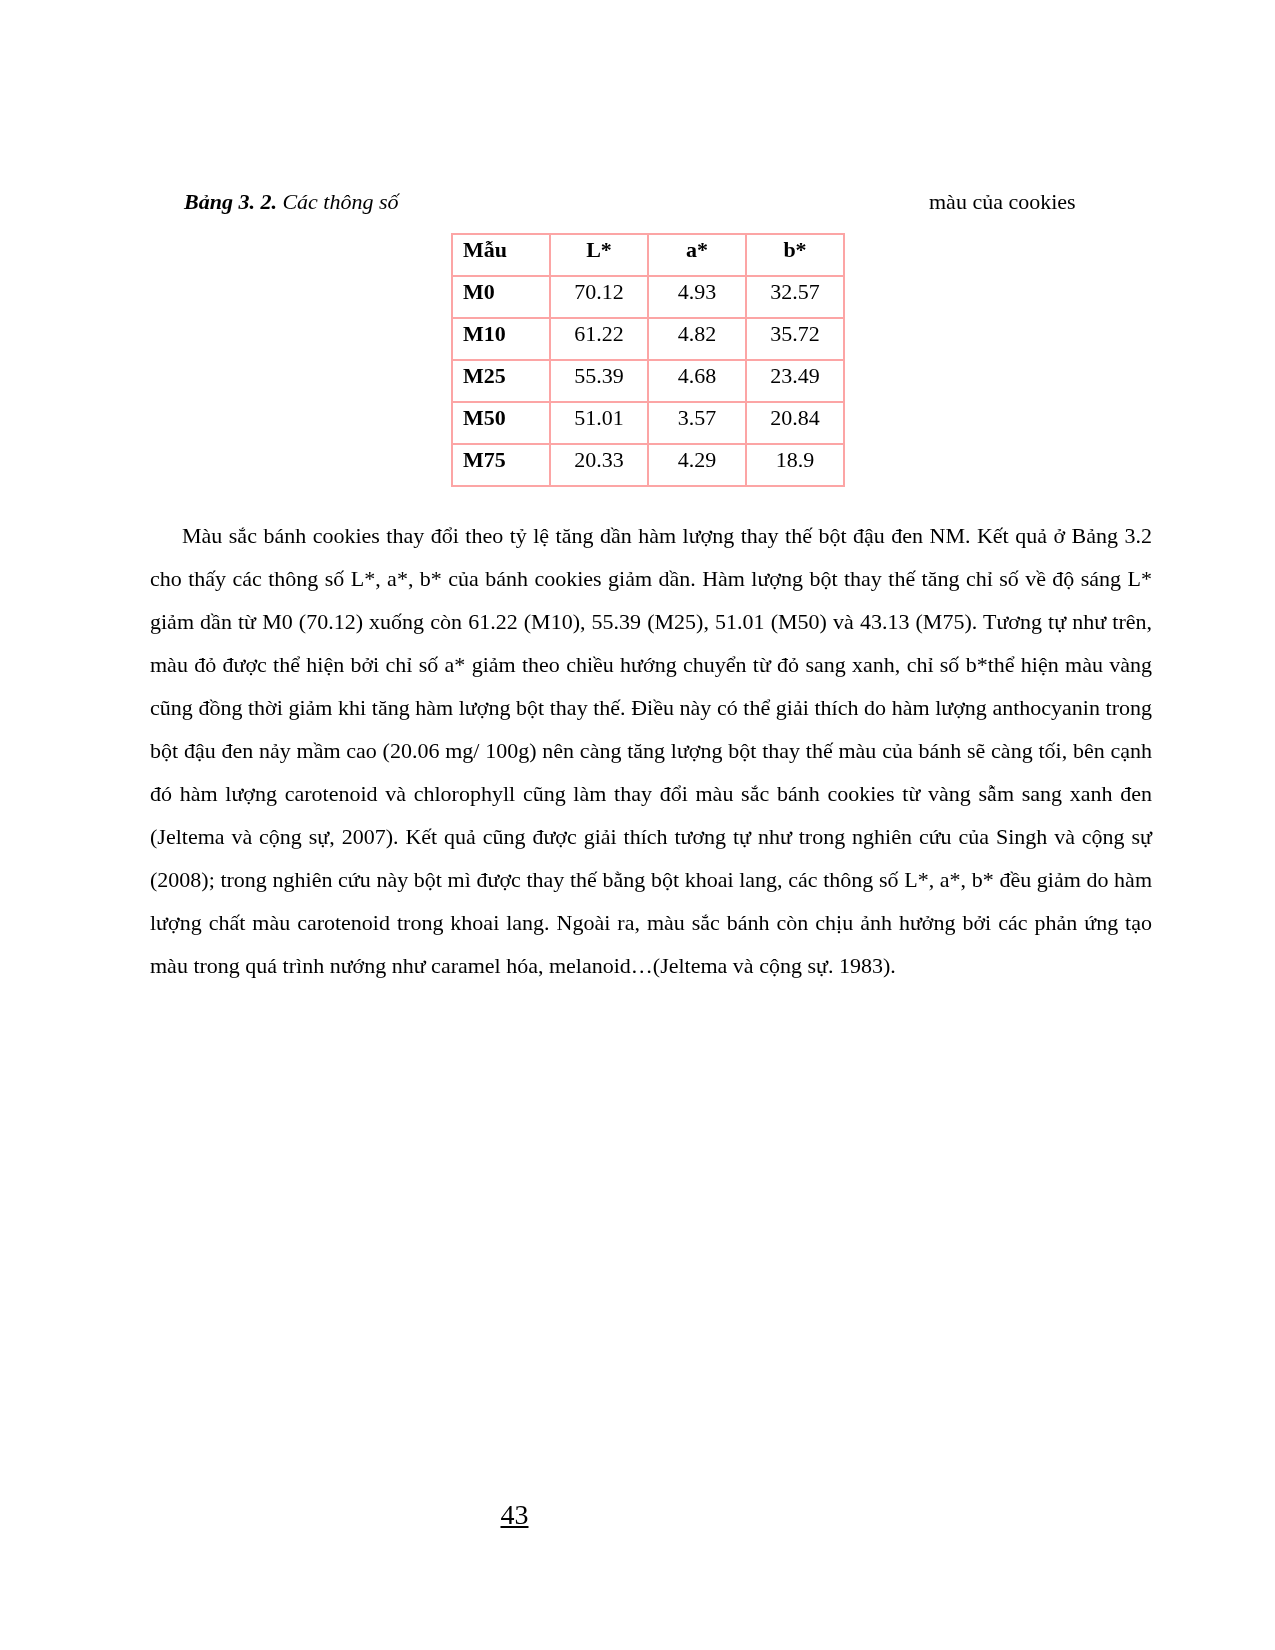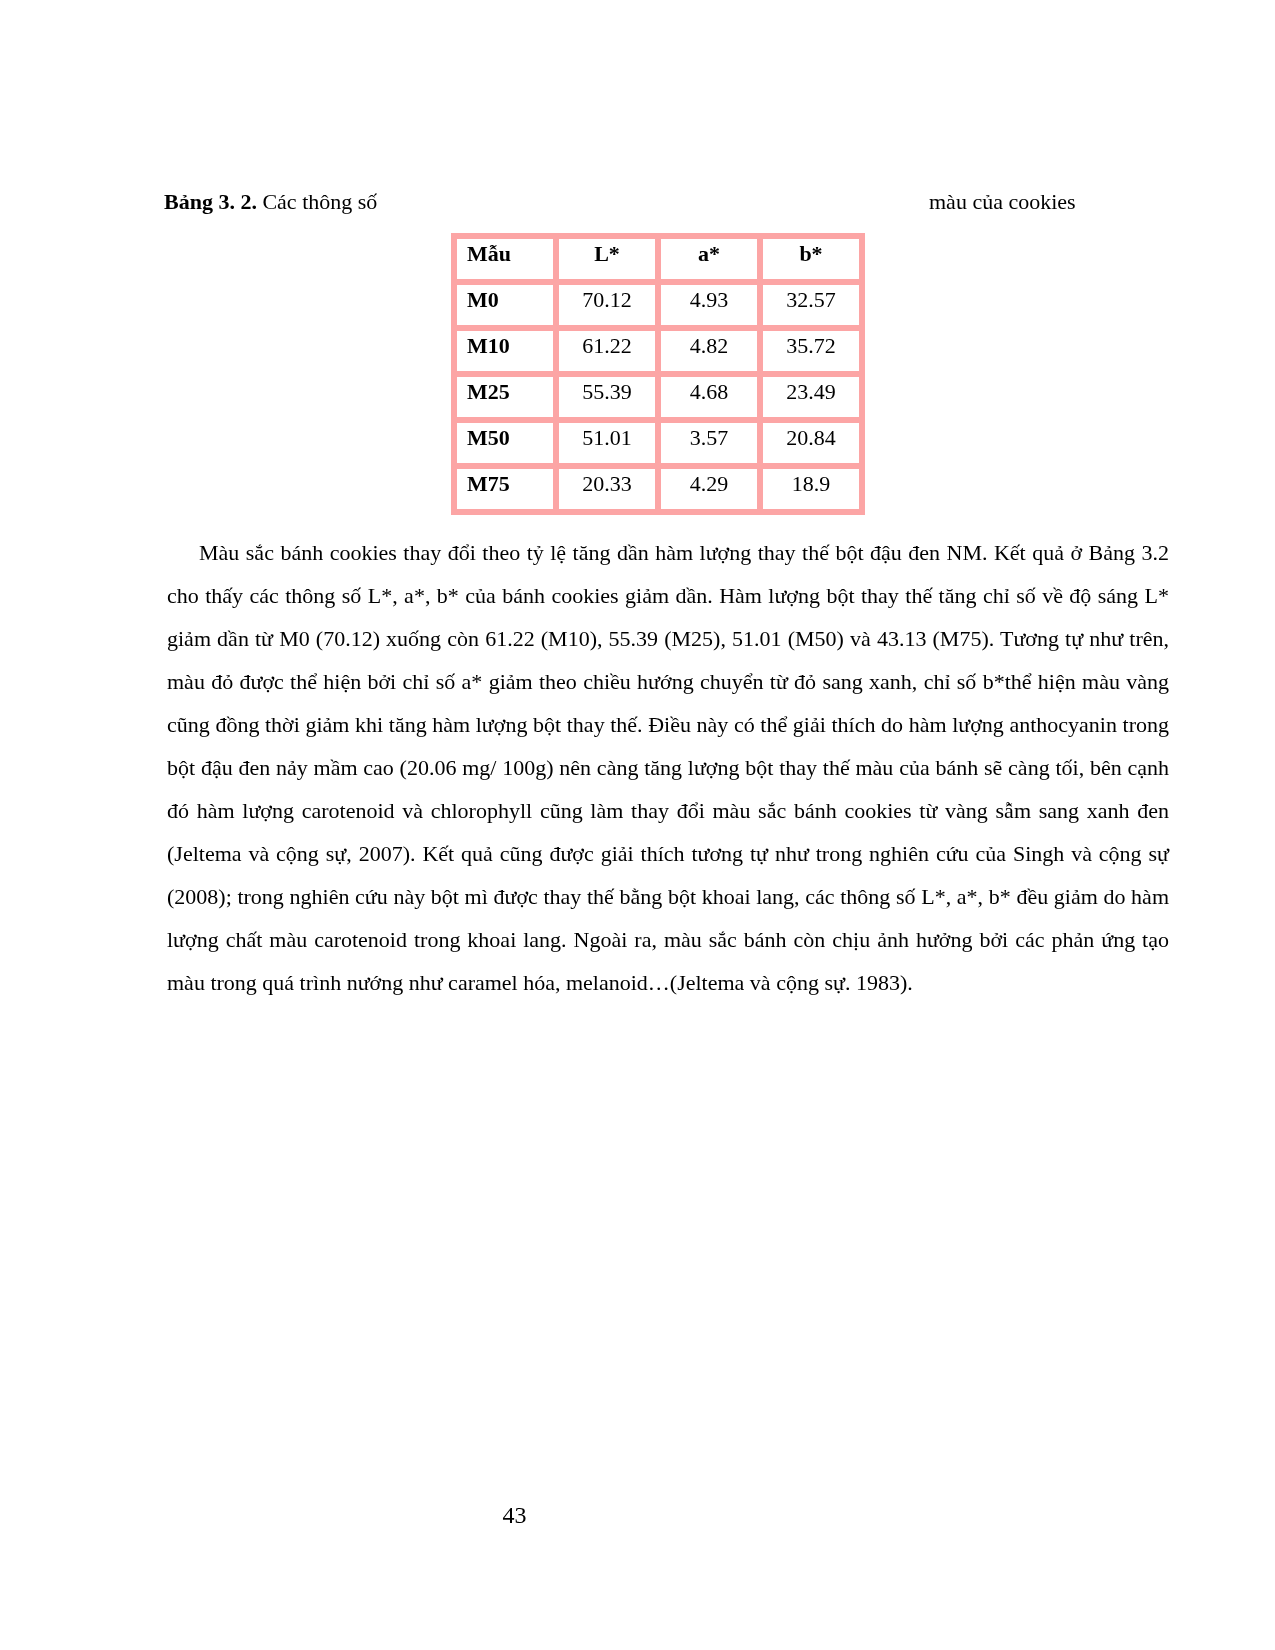--- a/index.html
+++ b/index.html
@@ -10,45 +10,46 @@
     body {
       width: 1275px;
       height: 1650px;
       position: relative;
       overflow: hidden;
       font-family: "Liberation Serif", "DejaVu Serif", serif;
       color: #000000;
     }
     .caption-left {
       position: absolute;
-      left: 164px;
+      left: 184px;
       top: 189px;
       font-size: 22px;
       line-height: 26px;
       white-space: nowrap;
+      font-style: italic;
     }
     .caption-left .label { font-weight: bold; }
     .caption-right {
       position: absolute;
       left: 929px;
       top: 189px;
       font-size: 22px;
       line-height: 26px;
       white-space: nowrap;
       text-align: right;
     }
     table.color-table {
       position: absolute;
       left: 451px;
       top: 233px;
       border-collapse: collapse;
       font-size: 22px;
     }
     table.color-table td, table.color-table th {
-      border: 6px solid #fca5a5;
+      border: 2px solid #fca5a5;
       width: 96px;
       height: 40px;
       padding: 0;
       vertical-align: top;
       line-height: 30px;
       text-align: center;
       font-weight: normal;
     }
     table.color-table th { font-weight: bold; }
     table.color-table th.col-sample,
@@ -60,30 +61,31 @@
     }
     .body-text {
       position: absolute;
       left: 150px;
       top: 514px;
       width: 1002px;
       font-size: 22px;
       line-height: 43px;
       text-align: justify;
       text-indent: 32px;
-      margin: 17px;
+      margin: 0;
     }
     .page-number {
       position: absolute;
       left: 0;
       width: 1029px;
       top: 1500px;
       text-align: center;
-      font-size: 24px;
+      font-size: 28px;
       line-height: 30px;
+      text-decoration: underline;
     }
   </style>
 </head>
 <body>
 
 <div class="caption-left">
   <span class="label">Bảng 3. 2.</span>
   <span>Các thông số</span>
 </div>
 <div class="caption-right">màu của cookies</div>

